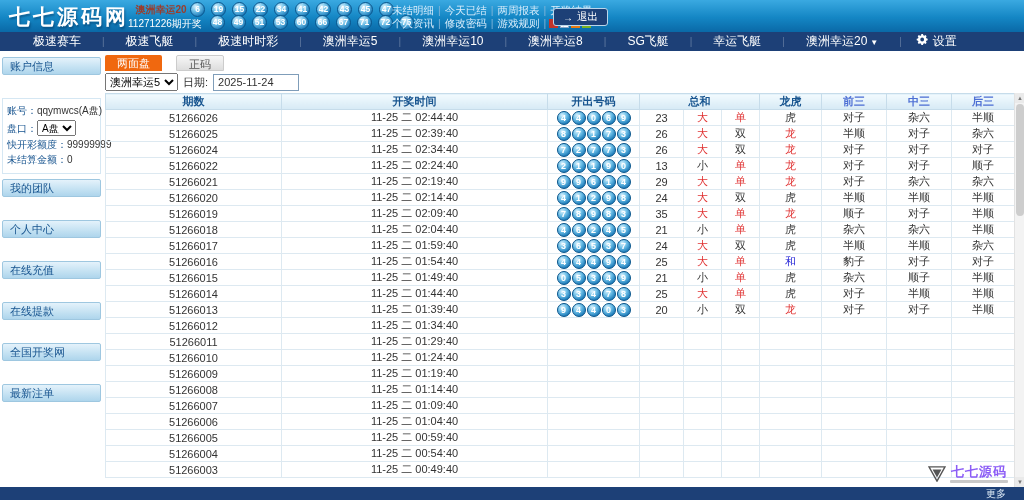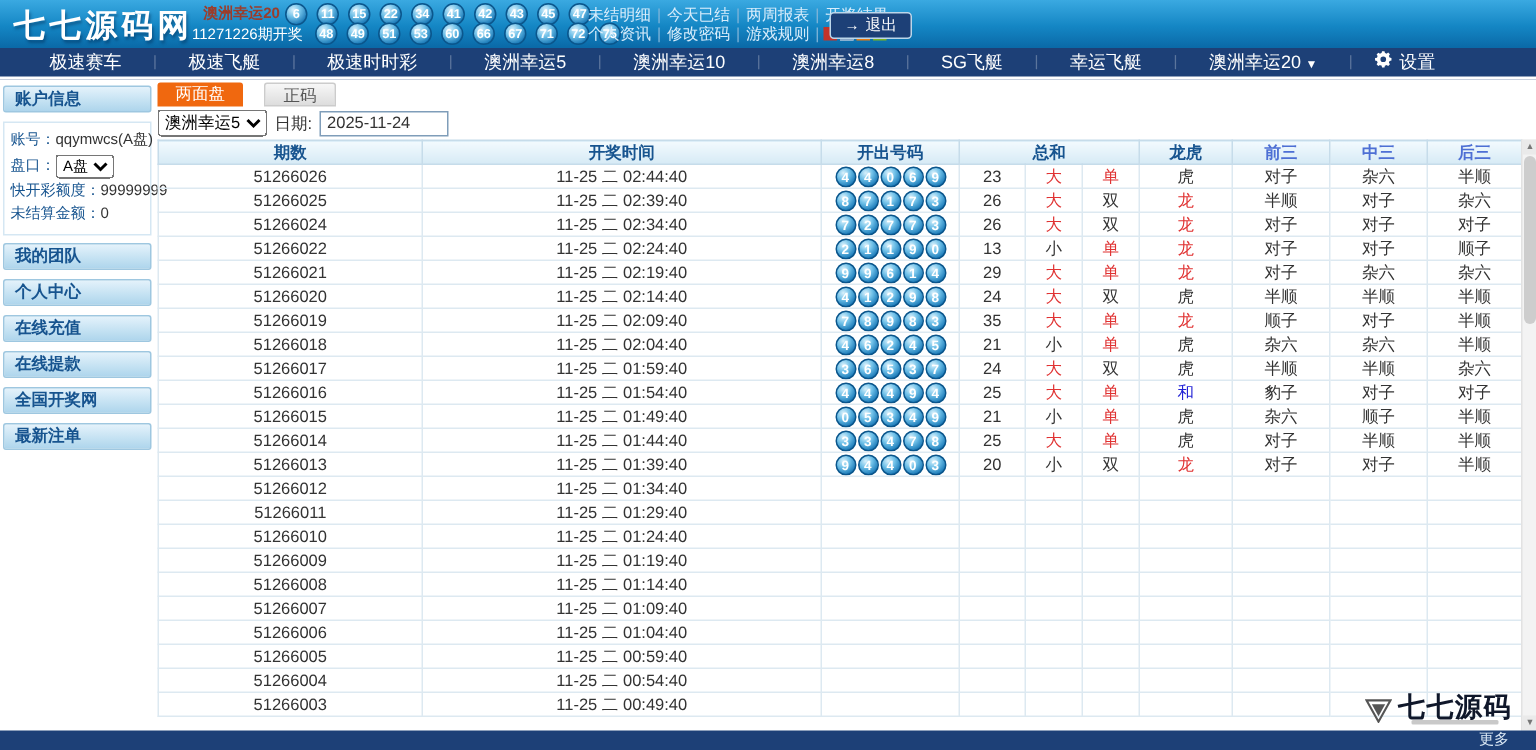--- a/index.html
+++ b/index.html
@@ -26,21 +26,21 @@
 .logout .lgi{font-size:10px;color:#fff}
 
 .mainnav{position:absolute;top:32px;left:0;width:1024px;height:21px;background:#1d4077;display:flex;align-items:center;padding-left:12px;border-bottom:2px solid #ffffff}
 #nav-items{display:flex;align-items:center}
 .nitem{color:#fff;font-size:12px;padding:0 21px;white-space:nowrap}
 .nsep{color:rgba(255,255,255,.28);font-size:10px}
 .caret{font-size:8px;color:#fff;margin-left:3px}
 #nav-settings{display:flex;align-items:flex-start;gap:4px;color:#fff;font-size:12px;padding:0 14px}
 
 .sidebar{position:absolute;left:2px;top:57px;width:99px}
-.sbar{height:18px;background:linear-gradient(180deg,#e4f2fb 0%,#c3e1f2 60%,#aed5ec 100%);border:1px solid #9ec7e0;border-radius:2px;color:#17548f;font-weight:bold;font-size:11px;line-height:16px;padding-left:7px;margin-bottom:6px;cursor:pointer;white-space:nowrap}
+.sbar{height:18px;background:linear-gradient(180deg,#e4f2fb 0%,#c3e1f2 60%,#aed5ec 100%);border:1px solid #9ec7e0;border-radius:2px;color:#17548f;font-weight:normal;font-size:11px;line-height:16px;padding-left:7px;margin-bottom:23px;cursor:pointer;white-space:nowrap}
 .acct{border:1px solid #d5e7f3;background:#fff;padding:3px 1px 4px 4px;margin-bottom:5px;font-size:10px;color:#17548f}
 .acct .arow{margin:3px 0;line-height:12px;white-space:nowrap}
 .acct .val{color:#333}
 .acct select{font-size:10px;height:16px}
 
 .main{position:absolute;left:105px;top:55px;width:909px}
 .tabs{height:16px;display:flex;gap:14px;margin-bottom:2px}
 .tab{font-size:11px;line-height:16px;padding:0 12px;border-radius:2px 2px 0 0;cursor:pointer}
 .tab.active{background:#f0680f;color:#fff}
 .tab.inactive{background:linear-gradient(#f7f7f7,#ddd);color:#555;border:1px solid #ccc}
@@ -54,38 +54,38 @@
 .tball{display:inline-block;width:14px;height:14px;border-radius:50%;background:radial-gradient(circle at 35% 28%,#d9f1fc 0%,#6fc0e8 38%,#1b7ab8 78%,#0d5d94 100%);border:1px solid #0b568c;color:#fff;font-size:9px;font-weight:bold;line-height:12px;text-align:center;margin:0 .5px;vertical-align:middle}
 .v-red{color:#e03333}.v-blue{color:#2323d6}.v-dark{color:#333}
 
 .vscroll{position:absolute;right:0;top:93px;width:10px;height:394px;background:#f3f3f3;border-left:1px solid #e2e2e2}
 .sarr{position:absolute;left:0;width:10px;height:10px;font-size:6px;color:#777;text-align:center;line-height:10px;background:#eaeaea;cursor:pointer}
 .sarr.up{top:0}.sarr.down{bottom:0}
 .vthumb{position:absolute;top:11px;left:1px;width:8px;height:112px;background:#cdcdcd;border-radius:4px;cursor:grab}
 
 .watermark{position:absolute;right:16px;bottom:17px;display:flex;align-items:center;gap:4px}
 .wm-col{display:flex;flex-direction:column;align-items:center}
-.wm-text{font-size:18px;font-weight:bold;color:#0f172a;font-family:Liberation Serif, serif;letter-spacing:1px;line-height:13px}
+.wm-text{font-size:13px;font-weight:bold;color:#8b5cf6;font-family:Liberation Serif, serif;letter-spacing:1px;line-height:13px}
 .wm-sub{width:58px;height:3px;background:#c9c9c9;margin-top:2px;border-radius:1px}
 .pfoot{position:absolute;left:0;bottom:0;width:1024px;height:13px;background:#1d4077}
 .more{position:absolute;right:18px;top:0;font-size:10px;color:#dce9f5;line-height:13px}
 </style>
 </head>
 <body>
 
 <div class="top">
   <div class="logo">七七源码网</div>
   <div class="lotinfo">
     <div class="lotname">澳洲幸运20</div>
     <div class="lotdraw">11271226期开奖</div>
   </div>
   <div class="balls" id="hdr-balls">
       <div class="ball-row">
         <span class="hball">6</span>
-        <span class="hball">11</span>
+        <span class="hball">19</span>
         <span class="hball">15</span>
         <span class="hball">22</span>
         <span class="hball">34</span>
         <span class="hball">41</span>
         <span class="hball">42</span>
         <span class="hball">43</span>
         <span class="hball">45</span>
         <span class="hball">47</span>
       </div>
       <div class="ball-row stagger">

